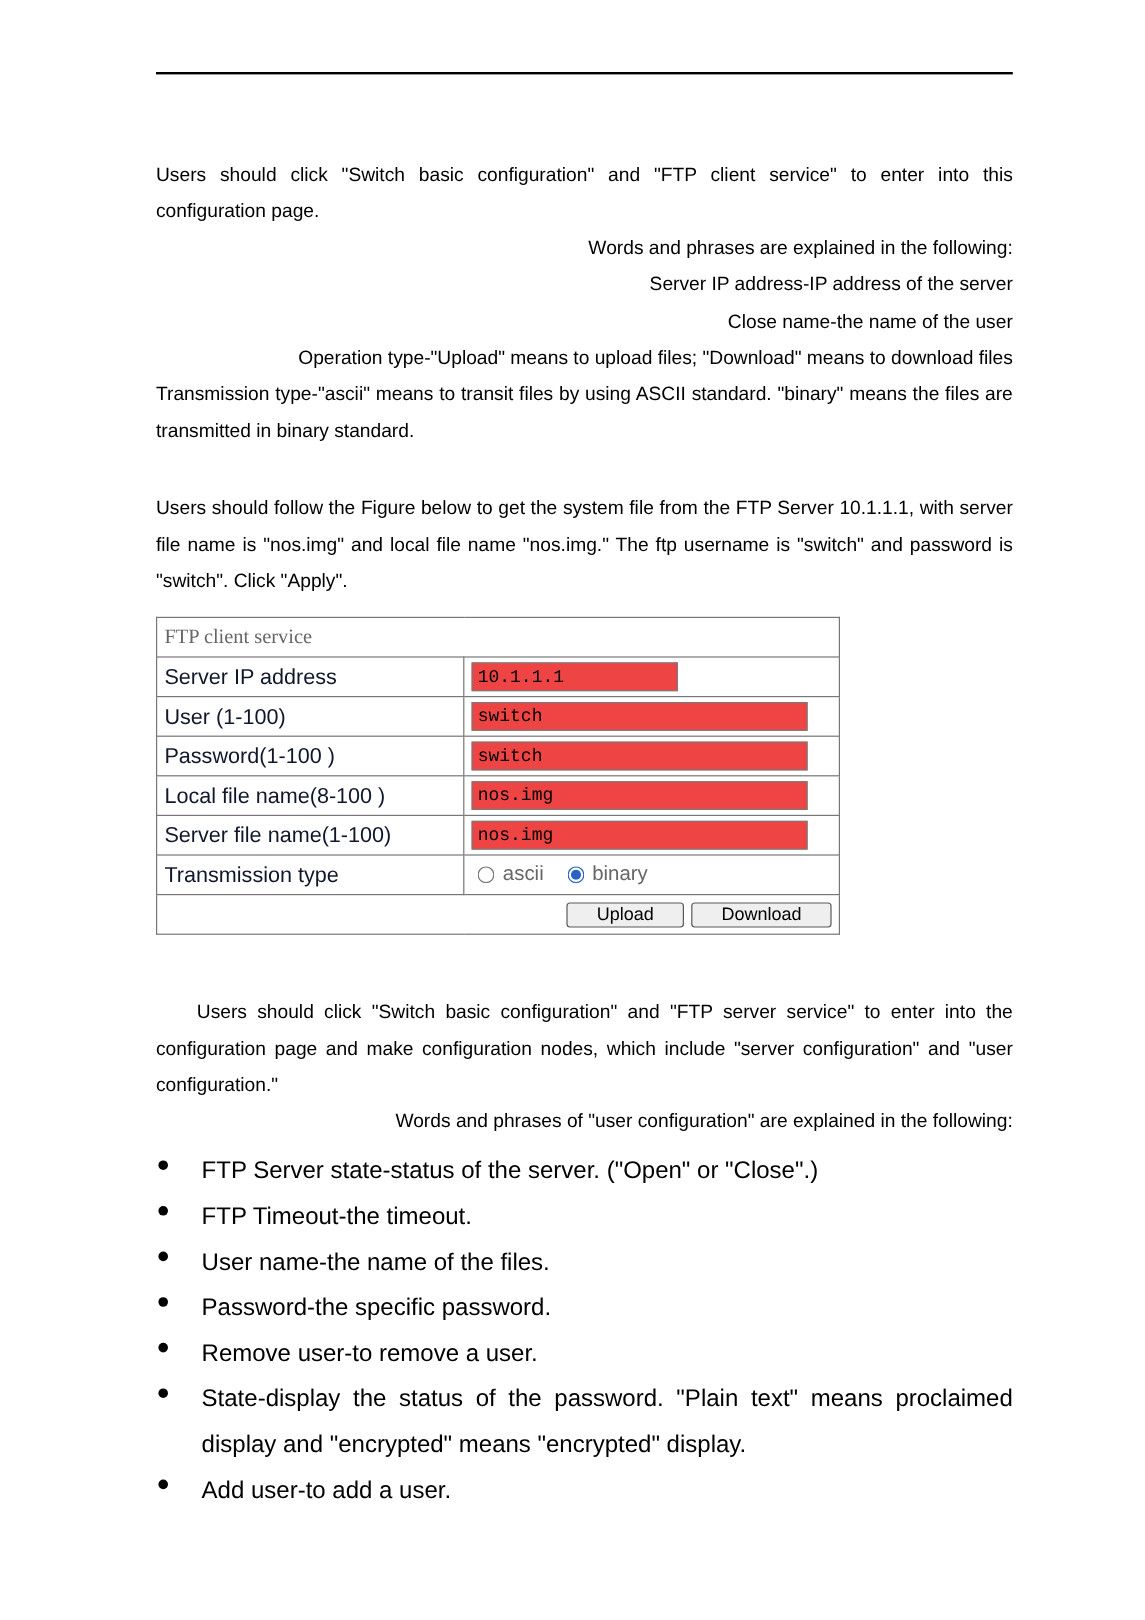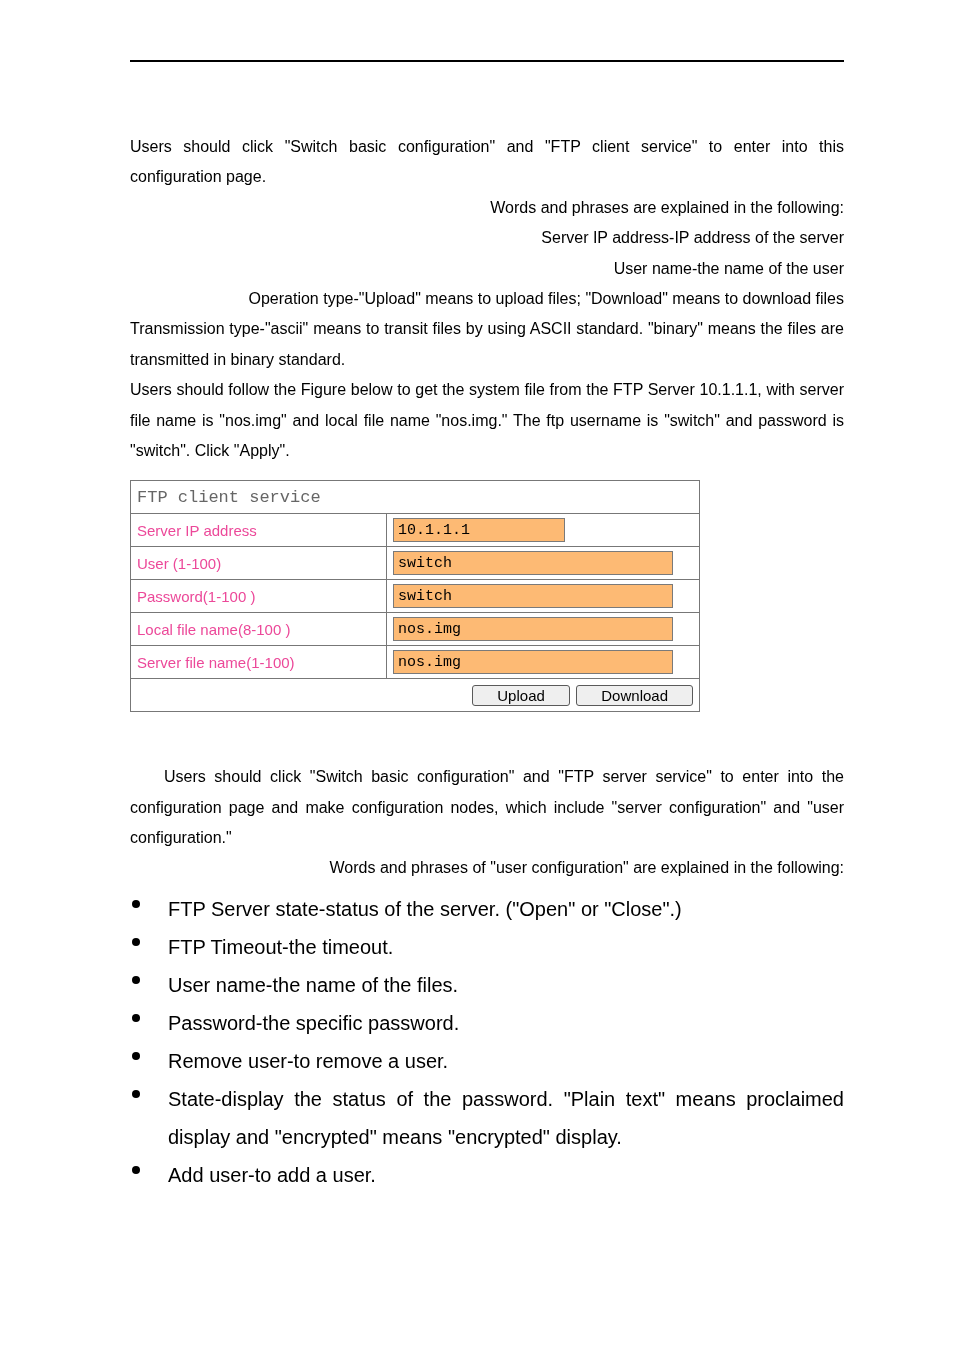--- a/index.html
+++ b/index.html
@@ -21,56 +21,56 @@
     width: 100%;
     margin-bottom: 70px;
   }
   .body-text {
     font-size: 16px;
     line-height: 1.9;
     color: #000;
     text-align: right;
   }
   .justify { text-align: justify; }
-  .para-gap { margin-top: 0; }
+  .para-gap { margin-top: 34px; }
 
   
   .form-table {
     width: 570px;
     border-collapse: collapse;
     margin: 14px 0 10px 0;
   }
   .form-table td {
     border: 1px solid #777;
     padding: 3px 6px;
     vertical-align: middle;
     height: 26px;
   }
   .form-table .hdr td {
     border-bottom: 1px solid #777;
   }
   .form-title {
-    font-family: Liberation Mono, monospace;
+    font-family: Liberation Serif, serif;
     font-size: 17px;
     color: #666;
   }
   .form-label {
     font-family: Verdana, Geneva, sans-serif;
-    font-size: 15px;
-    color: #ec4899;
+    font-size: 18px;
+    color: #0f172a;
     width: 45%;
   }
   .text-input {
     font-family: "Courier New", Courier, monospace;
     font-size: 15px;
     color: #000;
     width: 162px;
     height: 20px;
     border: 1px solid #7a7a7a;
-    background: #fdba74;
+    background: #ef4444;
     padding: 1px 4px;
     box-sizing: content-box;
   }
   .wide-input { width: 270px; }
   .radio-wrap {
     display: inline-flex;
     align-items: center;
     gap: 4px;
     margin-right: 10px;
     font-family: Verdana, Geneva, sans-serif;
@@ -125,21 +125,21 @@
 </head>
 <body>
 
 <div class="page">
 
   <div class="hr-top"></div>
 
   <div class="body-text justify">Users should click "Switch basic configuration" and "FTP client service" to enter into this configuration page.</div>
   <div class="body-text">Words and phrases are explained in the following:</div>
   <div class="body-text">Server IP address-IP address of the server</div>
-  <div class="body-text">User name-the name of the user</div>
+  <div class="body-text">Close name-the name of the user</div>
   <div class="body-text">Operation type-"Upload" means to upload files; "Download" means to download files</div>
   <div class="body-text justify">Transmission type-"ascii" means to transit files by using ASCII standard. "binary" means the files are transmitted in binary standard.</div>
 
   <div class="body-text justify para-gap">Users should follow the Figure below to get the system file from the FTP Server 10.1.1.1, with server file name is "nos.img" and local file name "nos.img." The ftp username is "switch" and password is "switch". Click "Apply".</div>
 
   <table class="form-table">
     <tbody>
         <tr class="hdr">
       <td colspan="2" class="form-title">FTP client service</td>
     </tr>
@@ -164,20 +164,33 @@
     <tr>
       <td class="form-label">Local file name(8-100 )</td>
       <td>
         <input type="text" class="text-input wide-input" value="nos.img" style="">
       </td>
     </tr>
     <tr>
       <td class="form-label">Server file name(1-100)</td>
       <td>
         <input type="text" class="text-input wide-input" value="nos.img" style="">
+      </td>
+    </tr>
+    <tr>
+      <td class="form-label">Transmission type</td>
+      <td>
+        <label class="radio-wrap">
+          <input type="radio" name="tx" style="">
+          <span>ascii</span>
+        </label>
+        <label class="radio-wrap">
+          <input type="radio" name="tx" checked="" style="">
+          <span>binary</span>
+        </label>
       </td>
     </tr>
     <tr>
       <td colspan="2" class="btn-row">
         <button class="btn">Upload</button>
         <button class="btn">Download</button>
       </td>
     </tr>
   </tbody>
     </table>

